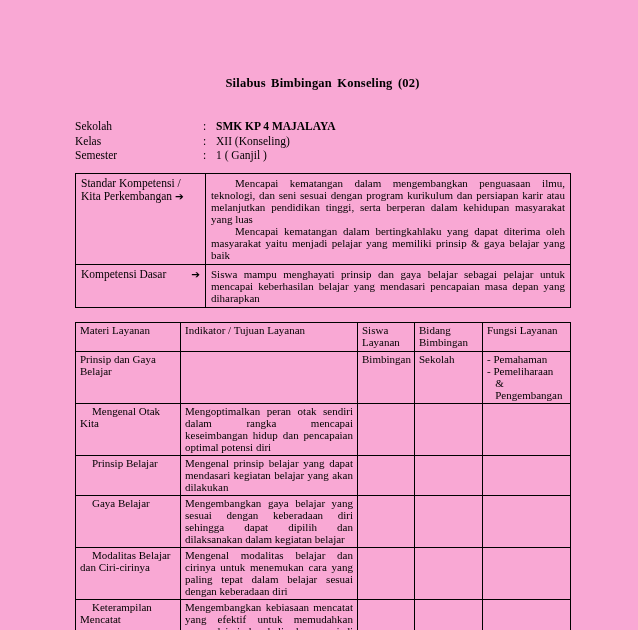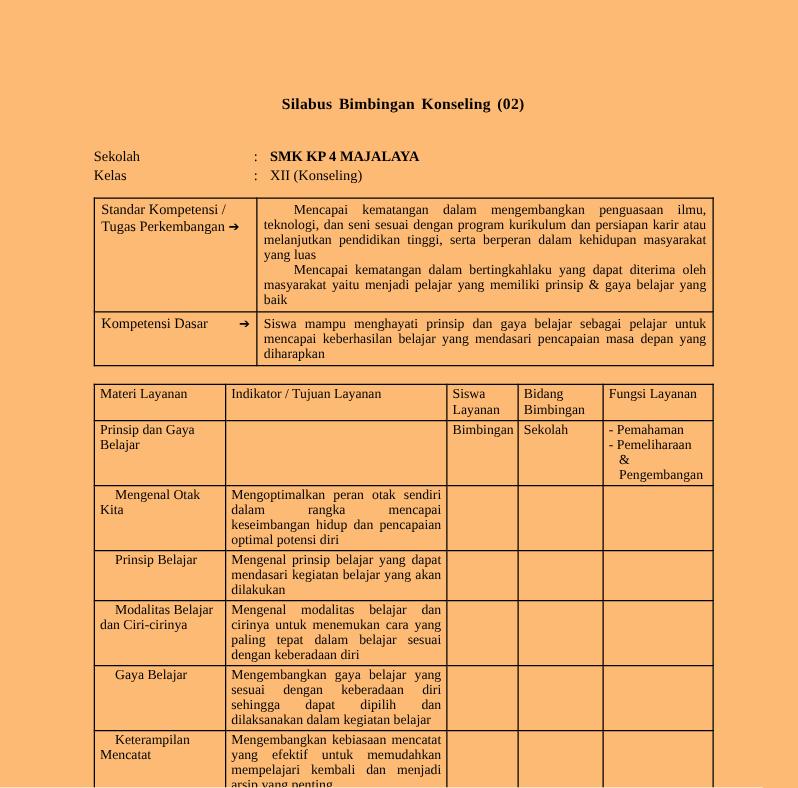--- a/index.html
+++ b/index.html
@@ -5,21 +5,21 @@
   * { margin:0; padding:0; box-sizing:border-box; }
   html, body { background:#ffffff; }
   body {
     width:638px; height:630px; overflow:hidden;
     font-family:"Liberation Serif","DejaVu Serif",serif;
     color:#000;
   }
   .page {
     position:relative;
     width:638px; height:630px; overflow:hidden;
-    background:#fdba74;
+    background:#f9a8d4;
     padding:76px 68px 0 75px;
   }
   .title {
     font-size:12.5px; font-weight:bold; text-align:center;
     word-spacing:2px; letter-spacing:0.2px;
     margin-bottom:28px;
   }
   .info-block { margin-bottom:10px; }
   .info-row { font-size:11.5px; line-height:14.5px; white-space:nowrap; }
   .info-label { display:inline-block; width:128px; vertical-align:top; }
@@ -54,31 +54,34 @@
 
   <div class="title">Silabus Bimbingan Konseling (02)</div>
 
   <div class="info-block">
     <div class="info-row">
       <span class="info-label">Sekolah</span><span class="info-colon">:</span><span class="info-value v-bold">SMK KP 4 MAJALAYA</span>
     </div>
     <div class="info-row">
       <span class="info-label">Kelas</span><span class="info-colon">:</span><span class="info-value">XII (Konseling)</span>
     </div>
+    <div class="info-row">
+      <span class="info-label">Semester</span><span class="info-colon">:</span><span class="info-value">1 ( Ganjil )</span>
+    </div>
   </div>
 
   <table class="tbl comp-table">
     <colgroup>
         <col style="width:130px">
         <col style="width:365px">
       </colgroup>
     <tbody>
         <tr>
       <td class="comp-label-cell">
-        <span>Standar Kompetensi / Tugas Perkembangan</span>
+        <span>Standar Kompetensi / Kita Perkembangan</span>
         <span class="arrow">➔</span>
       </td>
       <td class="comp-text-cell">
         <p class="p-ind">Mencapai kematangan dalam mengembangkan penguasaan ilmu, teknologi, dan seni sesuai dengan program kurikulum dan persiapan karir atau melanjutkan pendidikan tinggi, serta berperan dalam kehidupan masyarakat yang luas</p>
         <p class="p-ind">Mencapai kematangan dalam bertingkahlaku yang dapat diterima oleh masyarakat yaitu menjadi pelajar yang memiliki prinsip &amp; gaya belajar yang baik</p>
       </td>
     </tr>
     <tr>
       <td class="comp-label-cell">
         <span class="arrow arrow-right">➔</span>
@@ -127,29 +130,29 @@
         <td class="c-fungsi"></td>
       </tr>
       <tr>
         <td class="c-materi ind">Prinsip Belajar</td>
         <td class="c-indikator">Mengenal prinsip belajar yang dapat mendasari kegiatan belajar yang akan dilakukan</td>
         <td class="c-jenis"></td>
         <td class="c-bidang"></td>
         <td class="c-fungsi"></td>
       </tr>
       <tr>
-        <td class="c-materi ind">Modalitas Belajar dan Ciri-cirinya</td>
-        <td class="c-indikator">Mengenal modalitas belajar dan cirinya untuk menemukan cara yang paling tepat dalam belajar sesuai dengan keberadaan diri</td>
+        <td class="c-materi ind">Gaya Belajar</td>
+        <td class="c-indikator">Mengembangkan gaya belajar yang sesuai dengan keberadaan diri sehingga dapat dipilih dan dilaksanakan dalam kegiatan belajar</td>
         <td class="c-jenis"></td>
         <td class="c-bidang"></td>
         <td class="c-fungsi"></td>
       </tr>
       <tr>
-        <td class="c-materi ind">Gaya Belajar</td>
-        <td class="c-indikator">Mengembangkan gaya belajar yang sesuai dengan keberadaan diri sehingga dapat dipilih dan dilaksanakan dalam kegiatan belajar</td>
+        <td class="c-materi ind">Modalitas Belajar dan Ciri-cirinya</td>
+        <td class="c-indikator">Mengenal modalitas belajar dan cirinya untuk menemukan cara yang paling tepat dalam belajar sesuai dengan keberadaan diri</td>
         <td class="c-jenis"></td>
         <td class="c-bidang"></td>
         <td class="c-fungsi"></td>
       </tr>
       <tr>
         <td class="c-materi ind">Keterampilan Mencatat</td>
         <td class="c-indikator">Mengembangkan kebiasaan mencatat yang efektif untuk memudahkan mempelajari kembali dan menjadi arsip yang penting</td>
         <td class="c-jenis"></td>
         <td class="c-bidang"></td>
         <td class="c-fungsi"></td>

